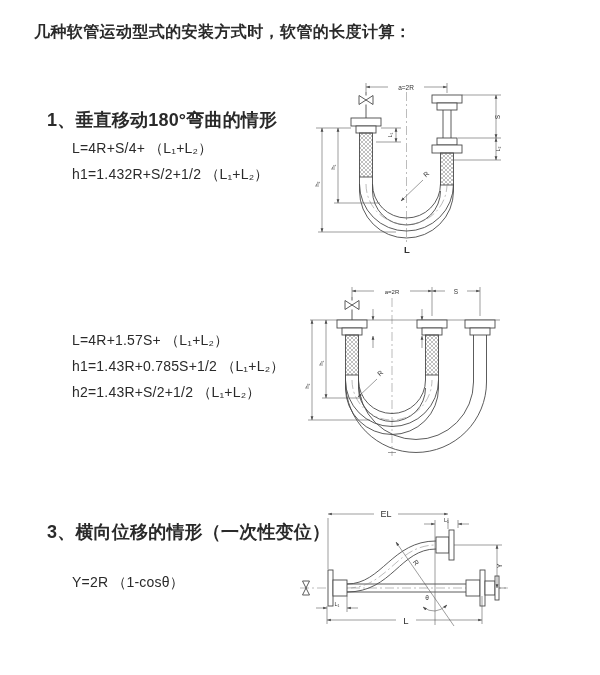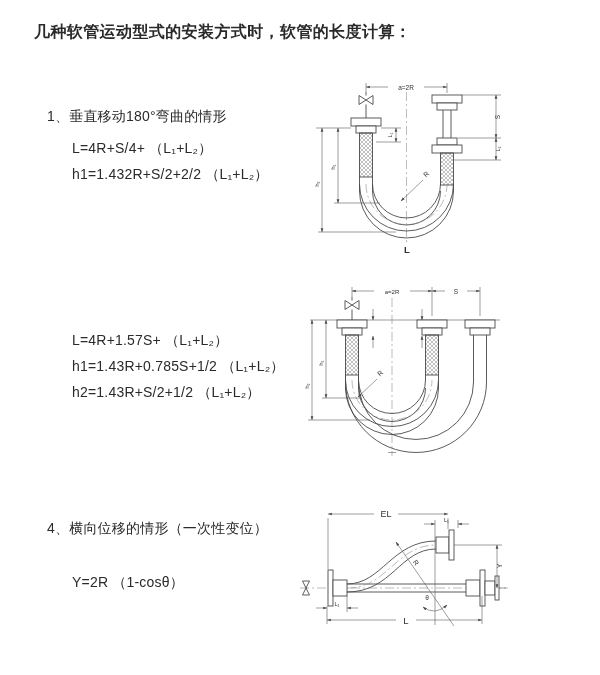--- a/index.html
+++ b/index.html
@@ -1,44 +1,44 @@
 <!DOCTYPE html>
 <html><head>
 <meta charset="utf-8">
 <style>
   html,body{margin:0;padding:0}
   body{width:600px;height:675px;position:relative;background:#ffffff;
        font-family:"Liberation Sans","DejaVu Sans",sans-serif;color:#2a2a2a;overflow:hidden}
   .abs{position:absolute;white-space:nowrap}
   .title{font-size:16px;font-weight:700;letter-spacing:.4px}
-  .heading{font-size:14px;font-weight:400;letter-spacing:.2px}
+  .heading{font-size:18px;font-weight:700;letter-spacing:.2px}
   .formula{font-size:14px;font-weight:400;letter-spacing:.2px}
   svg{position:absolute;overflow:visible}
   svg text{font-family:"Liberation Sans","DejaVu Sans",sans-serif;fill:#333}
   .ln{stroke:#4a4a4a;stroke-width:.9;fill:none}
   .tn{stroke:#5d5d5d;stroke-width:.6;fill:none}
   .cl{stroke:#8f8f8f;stroke-width:.6;fill:none;stroke-dasharray:9 3 2 3}
   .fl{fill:#ffffff;stroke:#4a4a4a;stroke-width:.9}
 </style>
 </head>
 <body>
 
 <div style="width:600px;height:675px;position:relative">
 
   <div class="abs title" style="left:34px;top:22px">几种软管运动型式的安装方式时，软管的长度计算：</div>
 
   <div class="abs heading" style="left:47px;top:108px">1、垂直移动180°弯曲的情形</div>
   <div class="abs formula" style="left:72px;top:140px">L=4R+S/4+ （L₁+L₂）</div>
-  <div class="abs formula" style="left:72px;top:166px">h1=1.432R+S/2+2/2 （L₁+L₂）</div>
+  <div class="abs formula" style="left:72px;top:166px">h1=1.432R+S/2+1/2 （L₁+L₂）</div>
 
   <div class="abs formula" style="left:72px;top:332px">L=4R+1.57S+ （L₁+L₂）</div>
   <div class="abs formula" style="left:72px;top:358px">h1=1.43R+0.785S+1/2 （L₁+L₂）</div>
   <div class="abs formula" style="left:72px;top:384px">h2=1.43R+S/2+1/2 （L₁+L₂）</div>
 
-  <div class="abs heading" style="left:47px;top:520px">4、横向位移的情形（一次性变位）</div>
+  <div class="abs heading" style="left:47px;top:520px">3、横向位移的情形（一次性变位）</div>
   <div class="abs formula" style="left:72px;top:574px">Y=2R （1-cosθ）</div>
 
   <svg style="left:308px;top:72px" width="290" height="185" viewBox="0 0 290 185">
     <defs>
       <marker id="m1" viewBox="0 0 8 8" refX="7.3" refY="4" markerWidth="7" markerHeight="7" orient="auto-start-reverse">
         <path d="M0 1.4 L8 4 L0 6.6 Z" fill="#4a4a4a"></path>
       </marker>
       <pattern id="hp1" patternUnits="userSpaceOnUse" width="4" height="4">
         <path d="M0 0 L4 4 M4 0 L0 4" stroke="#808080" stroke-width="0.5"></path>
       </pattern>

